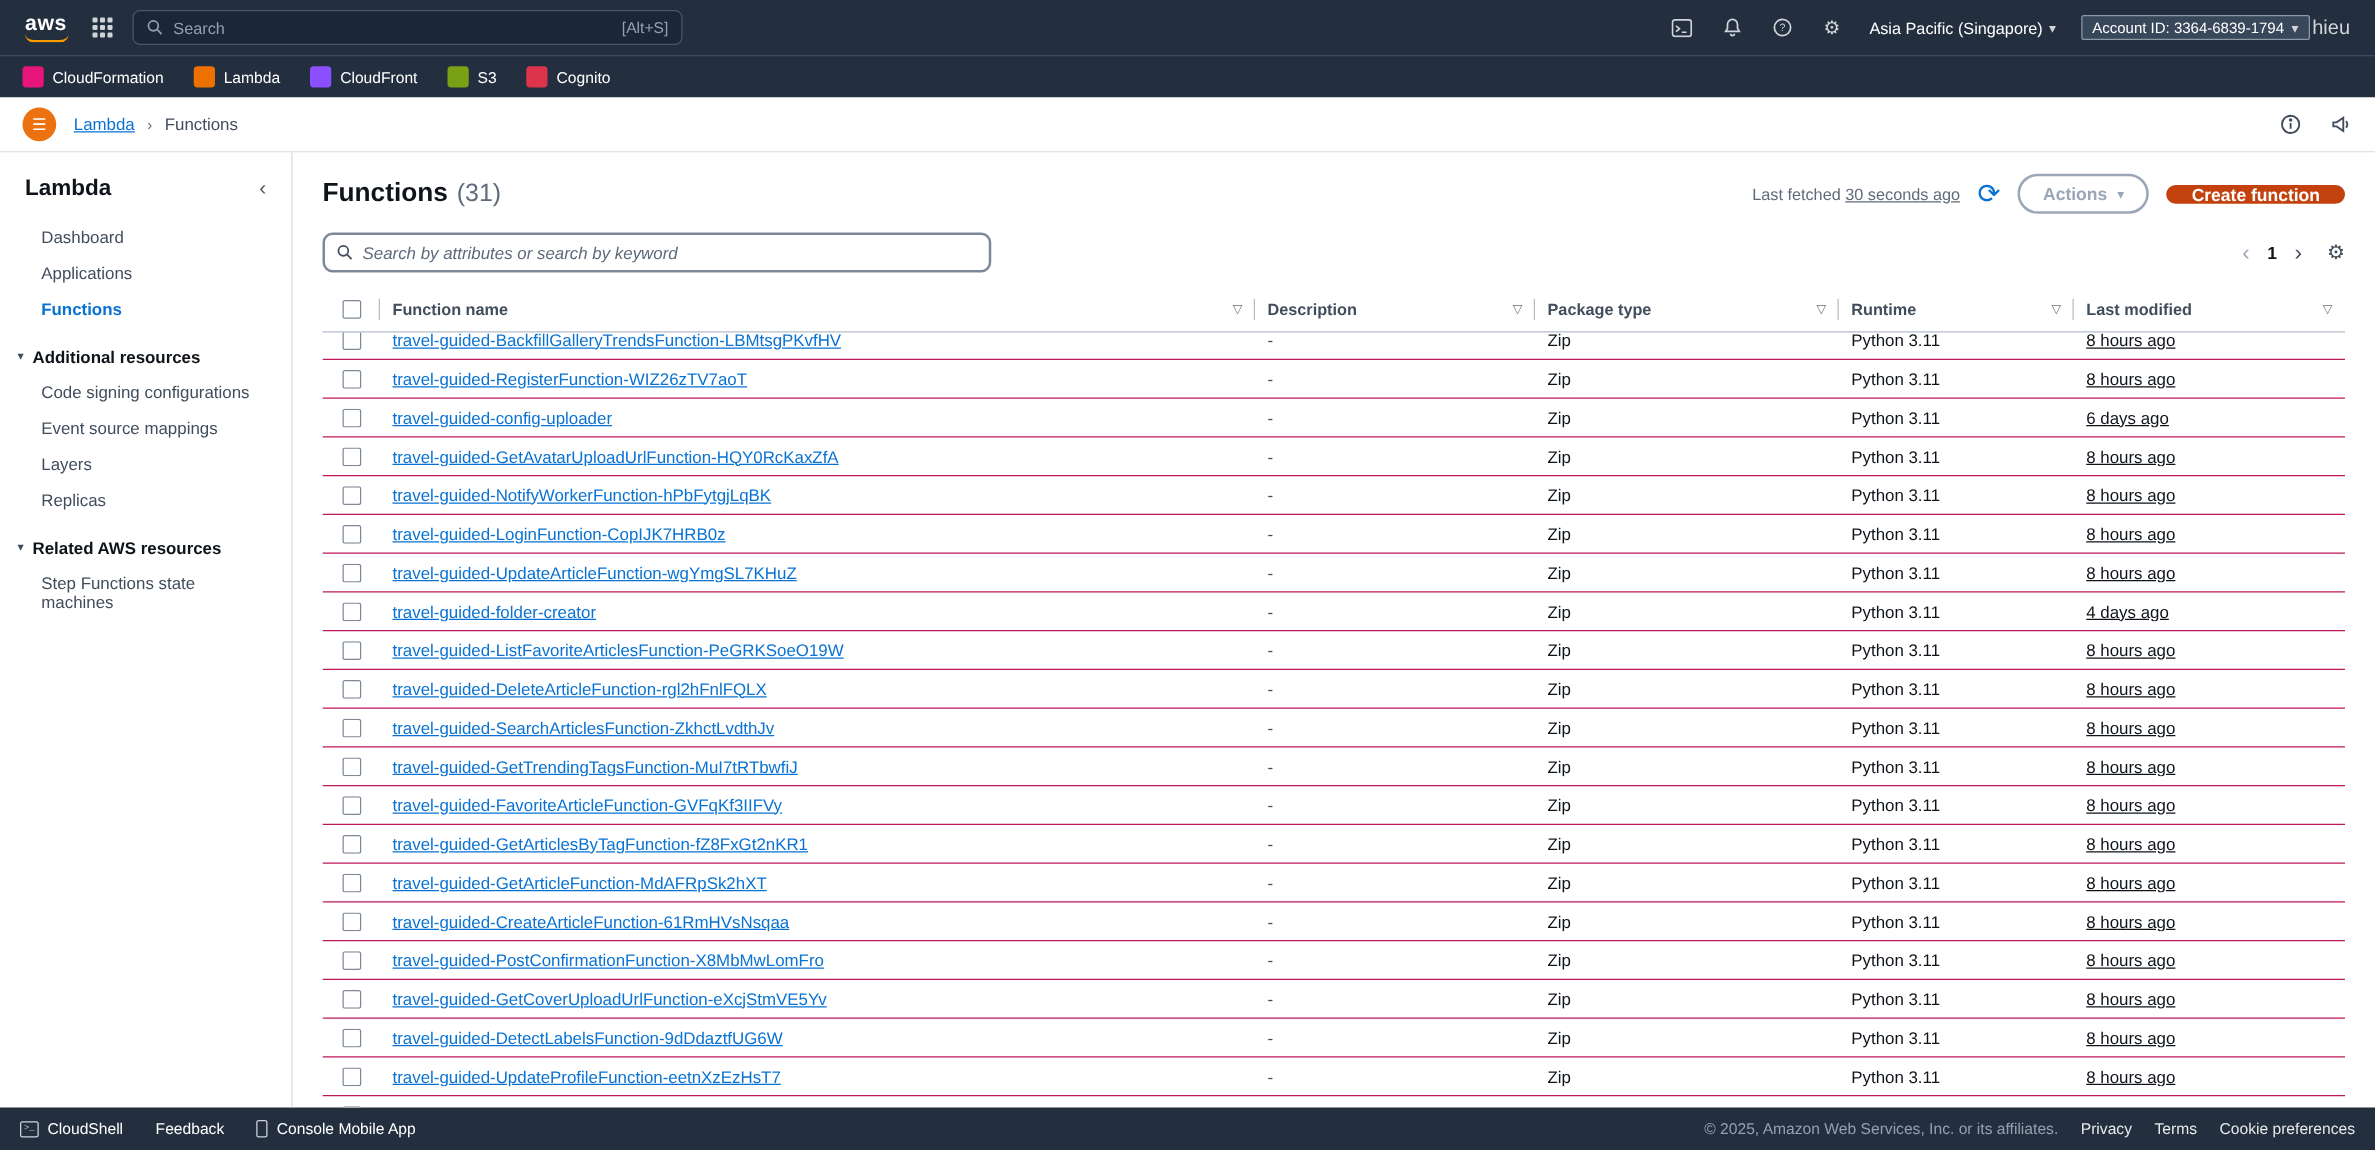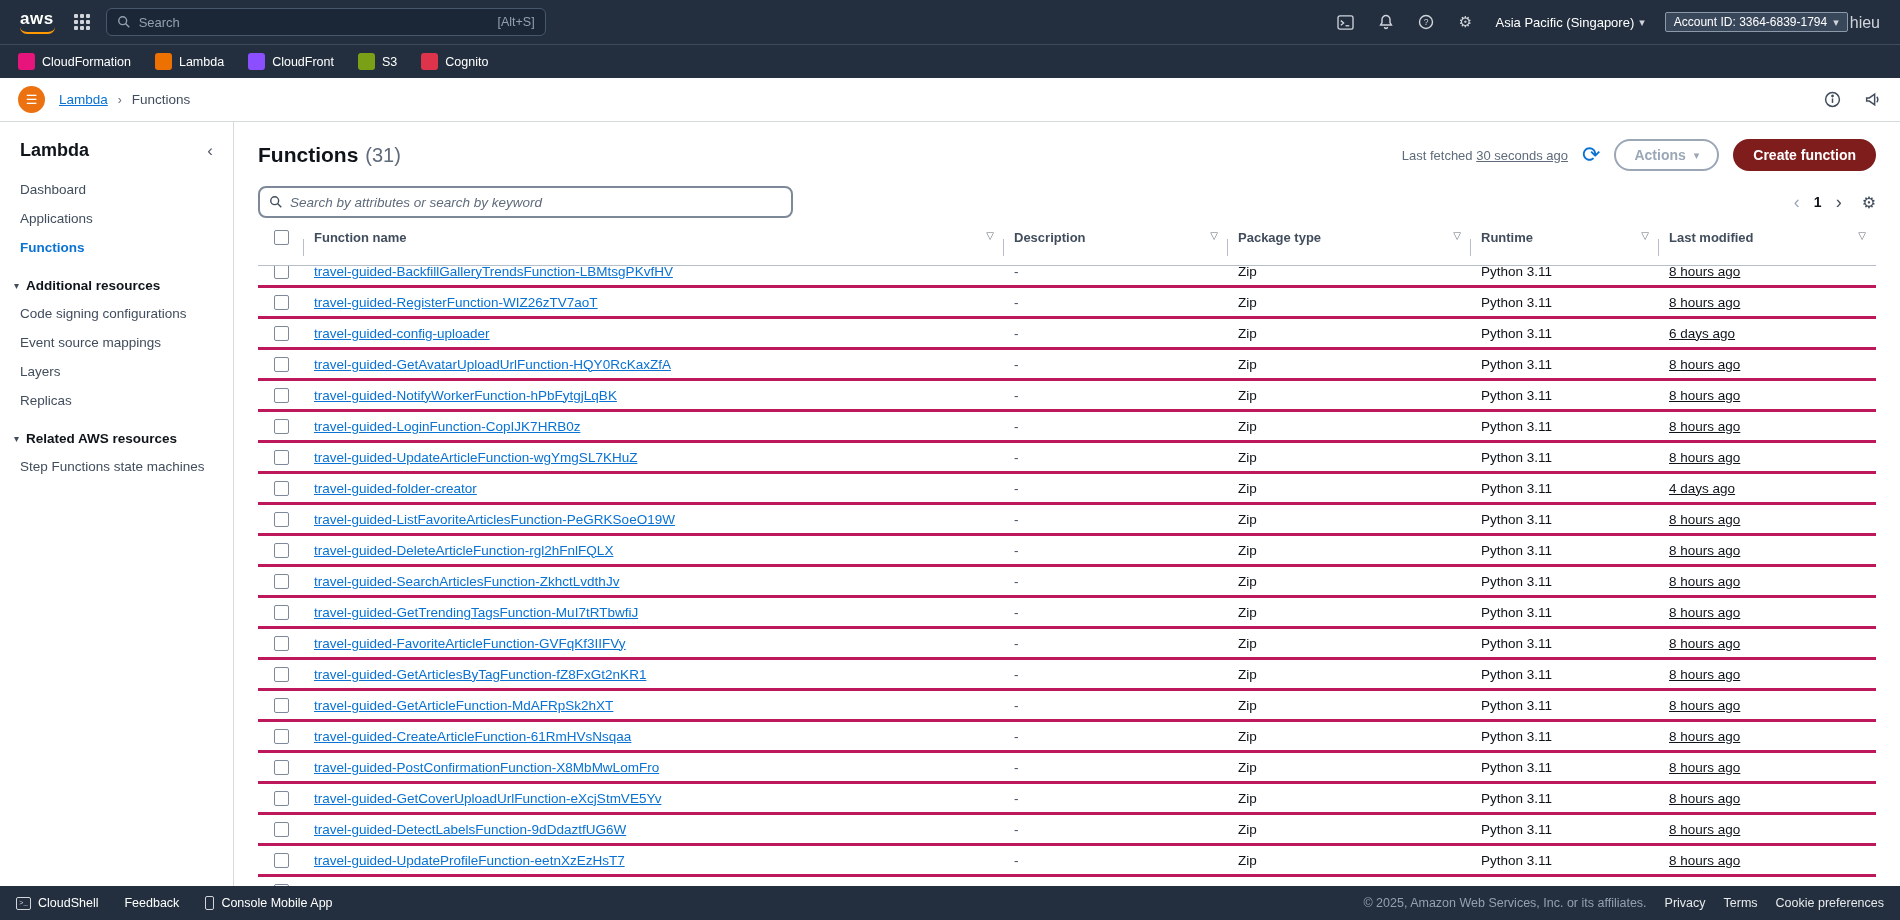--- a/index.html
+++ b/index.html
@@ -41,58 +41,58 @@
   .bc-ico svg { stroke:#414d5c; fill:none; stroke-width:1.4; }
 
   
   .content { display:flex; height:764px; background:#fff; }
 
   
   .sidebar { width:234px; flex:none; border-right:1px solid #d5dbdb; padding:18px 0 0; overflow:hidden; }
   .side-header { display:flex; align-items:center; justify-content:space-between; padding:0 20px 14px; }
   .side-title { font-size:18px; font-weight:bold; color:#0f141a; }
   .side-collapse { color:#545b64; font-size:17px; cursor:pointer; }
-  .side-item { padding:7px 20px; font-size:13.5px; color:#414d5c; cursor:pointer; }
+  .side-item { padding:7px 33px; font-size:13.5px; color:#414d5c; cursor:pointer; }
   .side-item.active { font-weight:bold; color:#0972d3; }
   .side-section-title { display:flex; align-items:center; gap:7px; padding:16px 14px 6px; font-weight:bold; font-size:13.5px; color:#0f141a; cursor:pointer; }
   .side-section-title .tri { font-size:10px; color:#414d5c; }
 
   
   .main { flex:1; min-width:0; padding:16px 24px 0; display:flex; flex-direction:column; overflow:hidden; }
   .page-header { display:flex; align-items:center; height:34px; }
   .title { font-size:21px; font-weight:bold; color:#0f141a; }
   .count { font-size:20px; color:#5f6b7a; margin-left:7px; }
   .hdr-right { margin-left:auto; display:flex; align-items:center; gap:14px; }
   .fetched { font-size:13px; color:#5f6b7a; }
   .fetched .ago { text-decoration:underline; cursor:pointer; }
   .refresh-btn { background:none; border:none; color:#0972d3; font-size:22px; cursor:pointer; line-height:1; }
   .actions-btn { height:32px; padding:0 18px; border:2px solid #9ba7b6; border-radius:17px; color:#9ba7b6; font-weight:bold; font-size:14px; background:#fff; display:flex; align-items:center; gap:8px; cursor:default; font-family:inherit; }
-  .create-btn { height:32px; padding:0 20px; border:none; border-radius:17px; background:#7f1d1d; color:#fff; font-weight:bold; font-size:14px; cursor:pointer; font-family:inherit; }
+  .create-btn { height:15px; padding:0 20px; border:none; border-radius:17px; background:#c2410c; color:#fff; font-weight:bold; font-size:14px; cursor:pointer; font-family:inherit; }
 
   .toolbar { display:flex; align-items:center; margin-top:14px; height:32px; }
   .search-box { width:535px; height:32px; border:2px solid #7d8998; border-radius:8px; display:flex; align-items:center; padding:0 9px; gap:7px; background:#fff; }
   .search-box svg { stroke:#414d5c; fill:none; stroke-width:1.6; flex:none; }
   .search-box input { flex:1; border:none; outline:none; font-size:13.5px; font-style:italic; color:#414d5c; font-family:inherit; }
   .search-box input::placeholder { color:#5f6b7a; font-style:italic; }
   .pagination { margin-left:auto; display:flex; align-items:center; gap:14px; }
   .pg-chev { font-size:18px; color:#9ba7b6; cursor:pointer; line-height:1; }
   .pg-chev.next { color:#414d5c; }
   .pg-num { font-size:14px; font-weight:bold; color:#0f141a; cursor:pointer; }
   .pg-gear { font-size:16px; color:#414d5c; cursor:pointer; margin-left:6px; }
 
   
   .table { margin-top:12px; flex:1; min-height:0; display:flex; flex-direction:column; }
   .thead { display:flex; align-items:center; height:36px; border-bottom:1px solid #b6bec9; font-weight:bold; font-size:13px; color:#414d5c; flex:none; }
-  .th { display:flex; justify-content:space-between; padding:0 10px; position:relative; height:100%; }
+  .th { display:flex; align-items:center; justify-content:space-between; padding:0 10px; position:relative; height:100%; }
   .th::after { content:""; position:absolute; right:0; top:9px; bottom:9px; width:1px; background:#b6bec9; }
   .th.last::after { display:none; }
   .sort-icon { color:#687078; font-size:10px; margin-left:8px; cursor:pointer; }
   .rows-clip { flex:1; overflow:hidden; }
   .rows { margin-top:-9px; }
-  .trow { display:flex; align-items:center; height:31px; border-bottom:3px solid #be185d; font-size:13.5px; color:#0f141a; }
+  .trow { display:flex; align-items:center; height:31px; border-bottom:1px solid #be185d; font-size:13.5px; color:#0f141a; }
   .cell { padding:0 10px; overflow:hidden; white-space:nowrap; text-overflow:ellipsis; }
   .c-check { width:46px; flex:none; display:flex; justify-content:center; padding:0; }
   .c-name  { width:700px; flex:none; }
   .c-desc  { width:224px; flex:none; color:#414d5c; }
   .c-pkg   { width:243px; flex:none; }
   .c-rt    { width:188px; flex:none; }
   .c-mod   { flex:1; }
   .checkbox { width:15px; height:15px; border:1px solid #7d8998; border-radius:2px; background:#fff; cursor:pointer; display:inline-block; }
   .fn-link { color:#0972d3; text-decoration:underline; cursor:pointer; }
   .mod-link { text-decoration:underline; cursor:default; }

